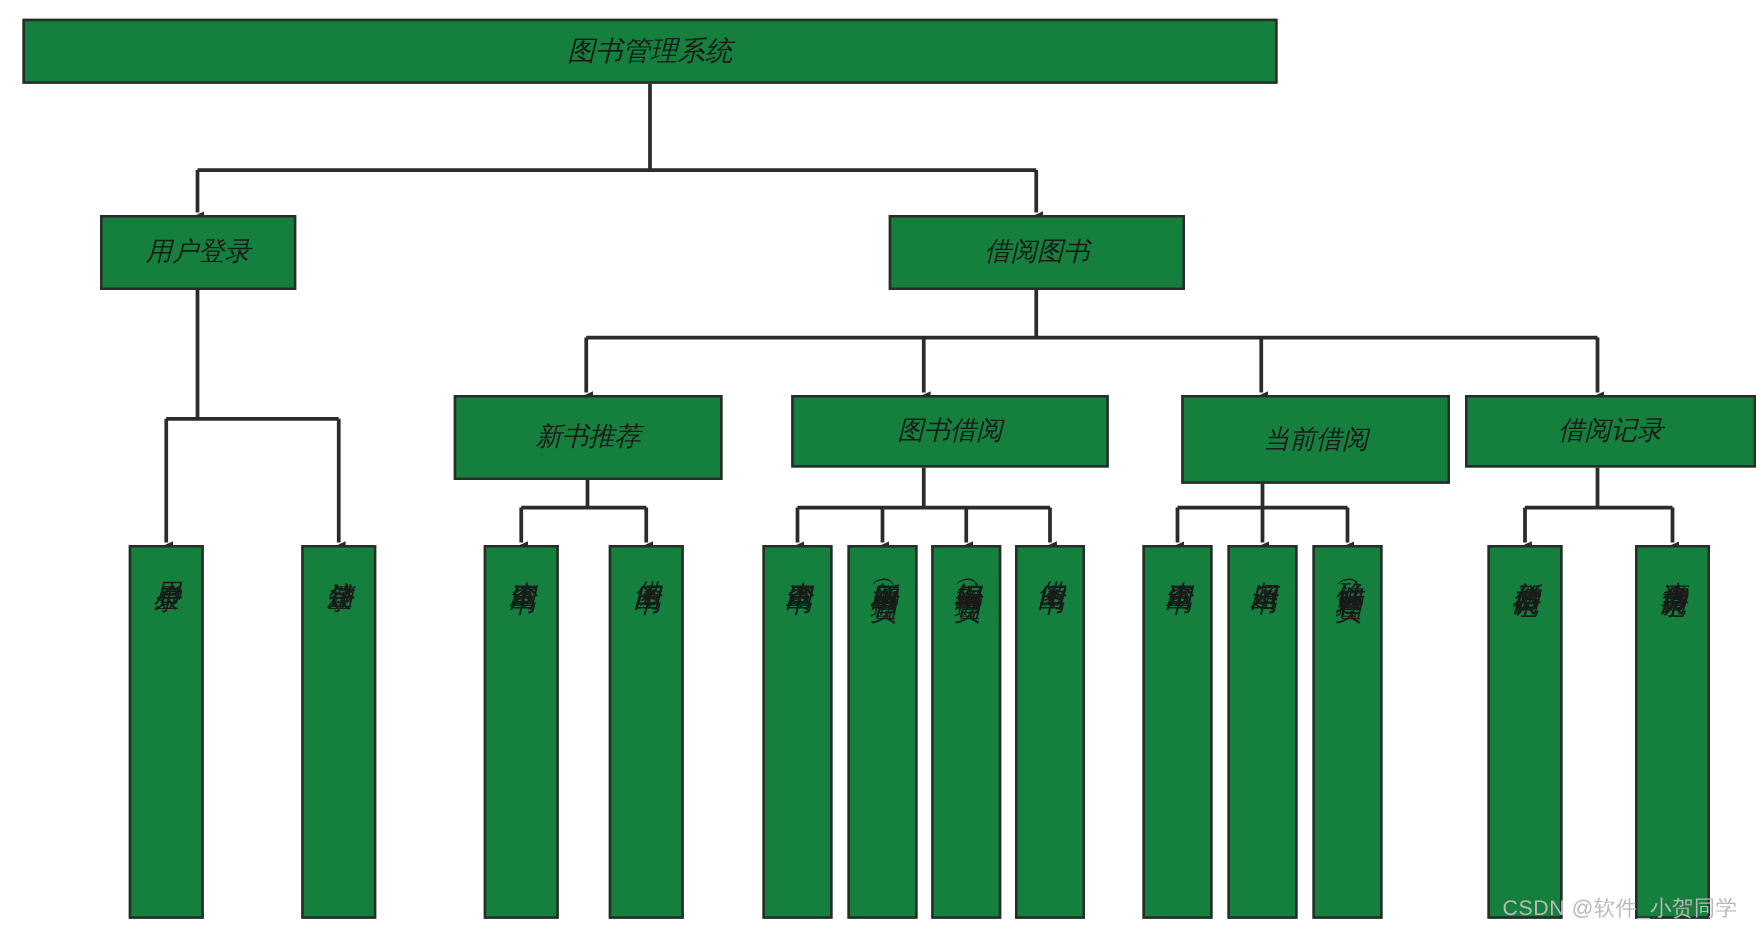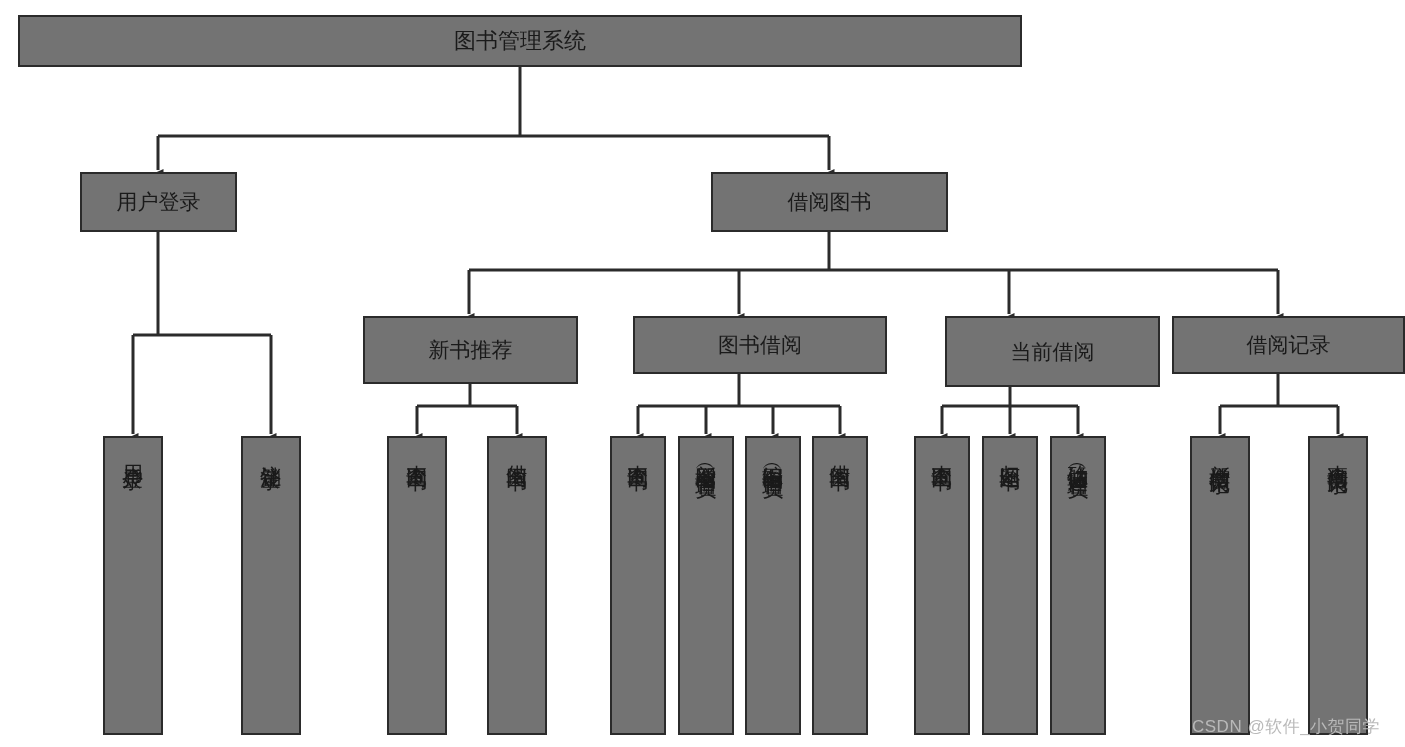--- a/index.html
+++ b/index.html
@@ -21,26 +21,27 @@
     position: absolute;
     left: 0;
     top: 0;
     width: 1405px;
     height: 747px;
     pointer-events: none;
   }
   .node {
     position: absolute;
     box-sizing: border-box;
-    background: #737373;
+    background: #15803d;
     border: 2px solid #2b2b2b;
     display: flex;
     align-items: center;
     justify-content: center;
     overflow: hidden;
+    font-style: italic;
   }
   .node-label {
     color: #1a1a1a;
     text-align: center;
     line-height: 1.12;
     white-space: pre;
   }
   .node.horiz .node-label {
     font-size: 21px;
     writing-mode: horizontal-tb;
@@ -56,20 +57,21 @@
     text-orientation: upright;
     letter-spacing: 2px;
   }
   .node.root .node-label { font-size: 22px; }
   .watermark {
     position: absolute;
     color: #b9b9b9;
     font-size: 17px;
     white-space: nowrap;
     letter-spacing: 0.5px;
+    padding-left: 10px;
   }
 </style>
 </head>
 <body>
 
 <div id="canvas">
   <svg class="links" viewBox="0 0 1405 747" xmlns="http://www.w3.org/2000/svg">
     <defs>
       <marker id="arrow" markerWidth="10" markerHeight="11" refX="1" refY="5.5" orient="auto" markerUnits="userSpaceOnUse">
         <path d="M0,0 L10,0 L5,11 Z" fill="#2b2b2b"></path>

